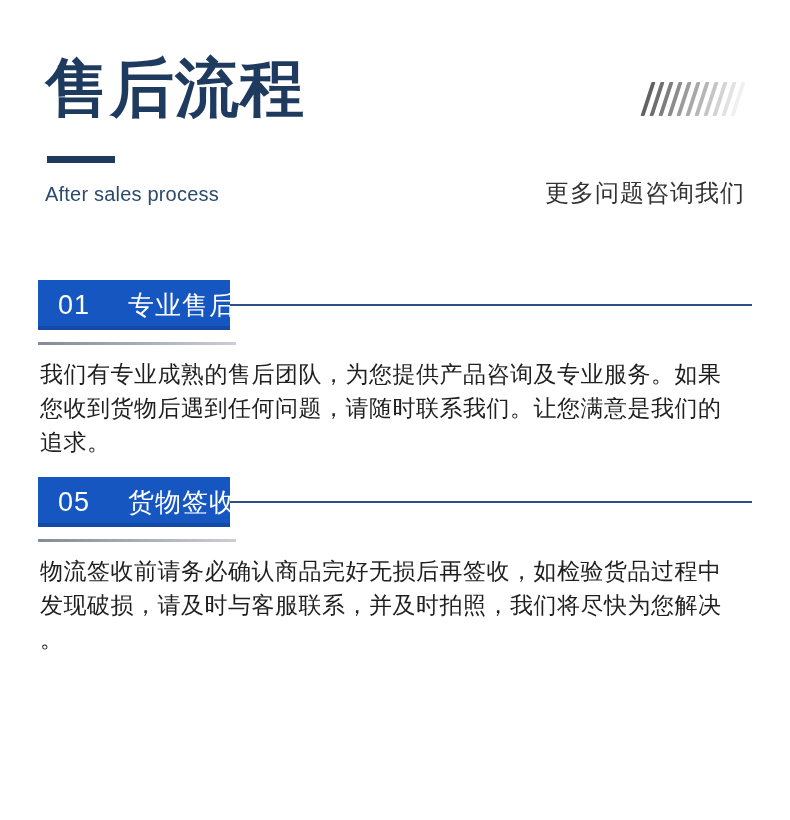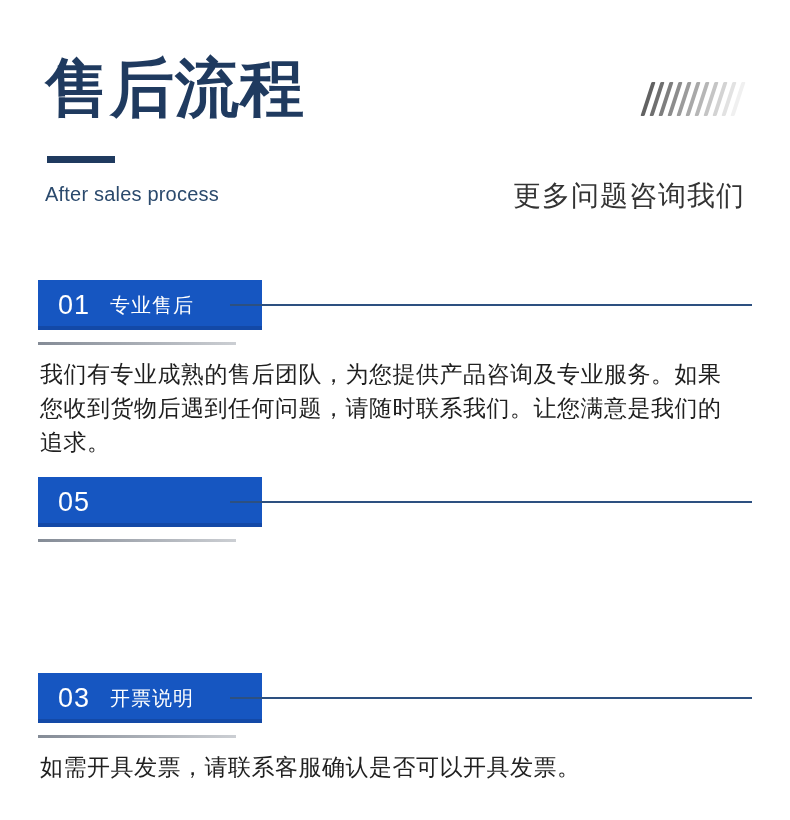--- a/index.html
+++ b/index.html
@@ -19,40 +19,41 @@
   .title-underline{
     position:absolute;left:47px;top:156px;width:68px;height:7px;
     background:var(--navy);
   }
   .page-subtitle{
     position:absolute;left:45px;top:183px;
     font-size:20px;color:#2b4a6d;letter-spacing:.2px;white-space:nowrap;
   }
   .right-note{
     position:absolute;right:45px;top:177px;
-    font-size:28px;color:#333333;letter-spacing:1px;white-space:nowrap;
+    font-size:24px;color:#333333;letter-spacing:1px;white-space:nowrap;
   }
   .hatch{
     position:absolute;left:646px;top:82px;height:36px;display:flex;align-items:flex-start;
   }
   .hatch .bar{
     width:4px;height:34px;margin-right:5px;background:#3f3f3f;
     transform:skewX(-18deg);border-radius:1px;
   }
 
   
   .section{position:absolute;left:38px;width:714px;}
   .badge{
-    position:absolute;left:0;top:0;width:224px;height:50px;
+    position:absolute;left:0;top:0;width:192px;height:50px;
     background:var(--badge-blue);color:#ffffff;
     display:flex;align-items:center;padding-left:20px;
     box-shadow:inset 0 -4px 0 rgba(10,35,90,0.25);
+    gap:7px;
   }
   .badge .num{font-size:27px;font-weight:500;letter-spacing:1px;}
-  .badge .label{font-size:20px;font-weight:500;margin-left:20px;letter-spacing:1px;white-space:nowrap;}
+  .badge .label{font-size:26px;font-weight:500;margin-left:31px;letter-spacing:1px;white-space:nowrap;}
   .rule{
     position:absolute;left:192px;top:24px;width:522px;height:2px;
     background:var(--line-blue);
   }
   .badge-shadow{
     position:absolute;left:0;top:62px;width:198px;height:3px;
     background:linear-gradient(to right,rgba(50,62,80,0.6),rgba(50,62,80,0.25));
   }
   .body-text{
     position:absolute;left:2px;top:77px;width:712px;
@@ -94,28 +95,23 @@
     <div class="rule"></div>
     <div class="badge-shadow"></div>
     <div class="body-text">我们有专业成熟的售后团队，为您提供产品咨询及专业服务。如果
 您收到货物后遇到任何问题，请随时联系我们。让您满意是我们的
 追求。</div>
   </div>
 
   <div class="section" id="section-2">
     <div class="badge">
       <span class="num">05</span>
+      <span class="label">货物签收</span>
     </div>
     <div class="rule"></div>
     <div class="badge-shadow"></div>
+    <div class="body-text">物流签收前请务必确认商品完好无损后再签收，如检验货品过程中
+发现破损，请及时与客服联系，并及时拍照，我们将尽快为您解决
+。</div>
   </div>
 
-  <div class="section" id="section-3">
-    <div class="badge">
-      <span class="num">03</span>
-      <span class="label">开票说明</span>
-    </div>
-    <div class="rule"></div>
-    <div class="badge-shadow"></div>
-    <div class="body-text">如需开具发票，请联系客服确认是否可以开具发票。</div>
-  </div>
 
 </div>
 
 </body></html>

